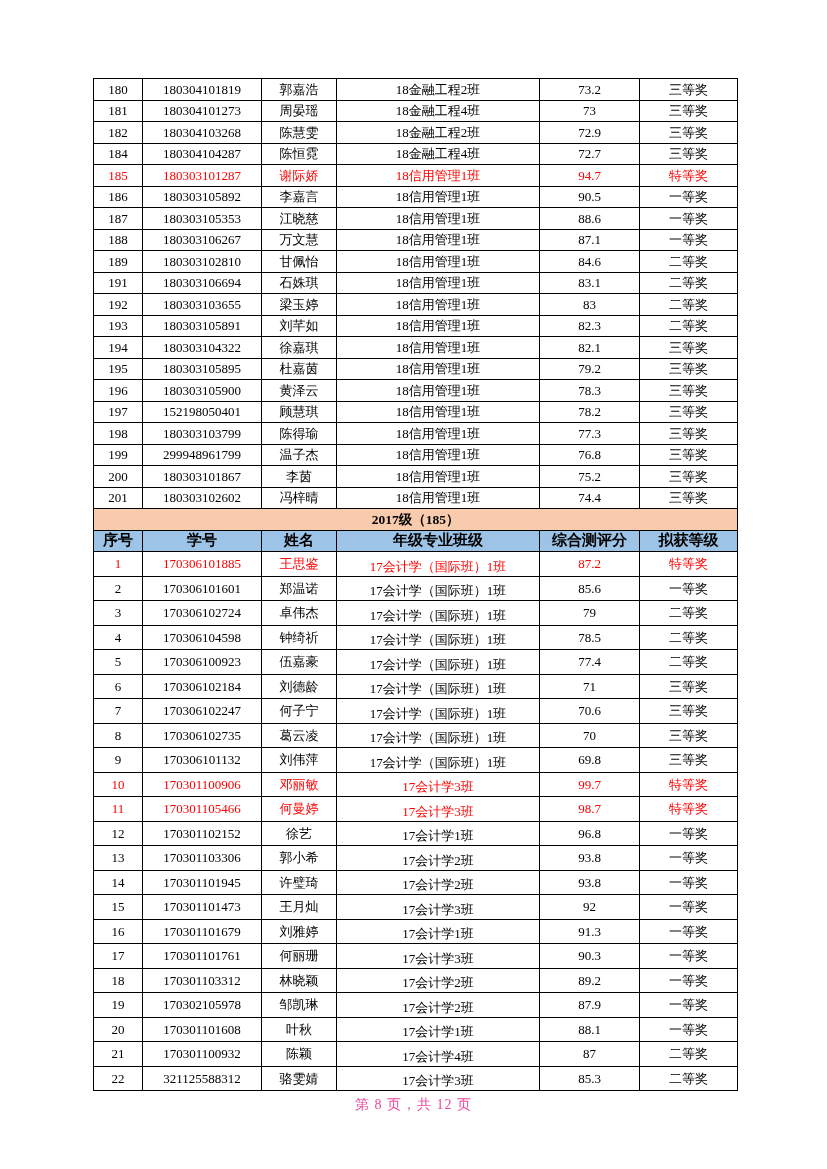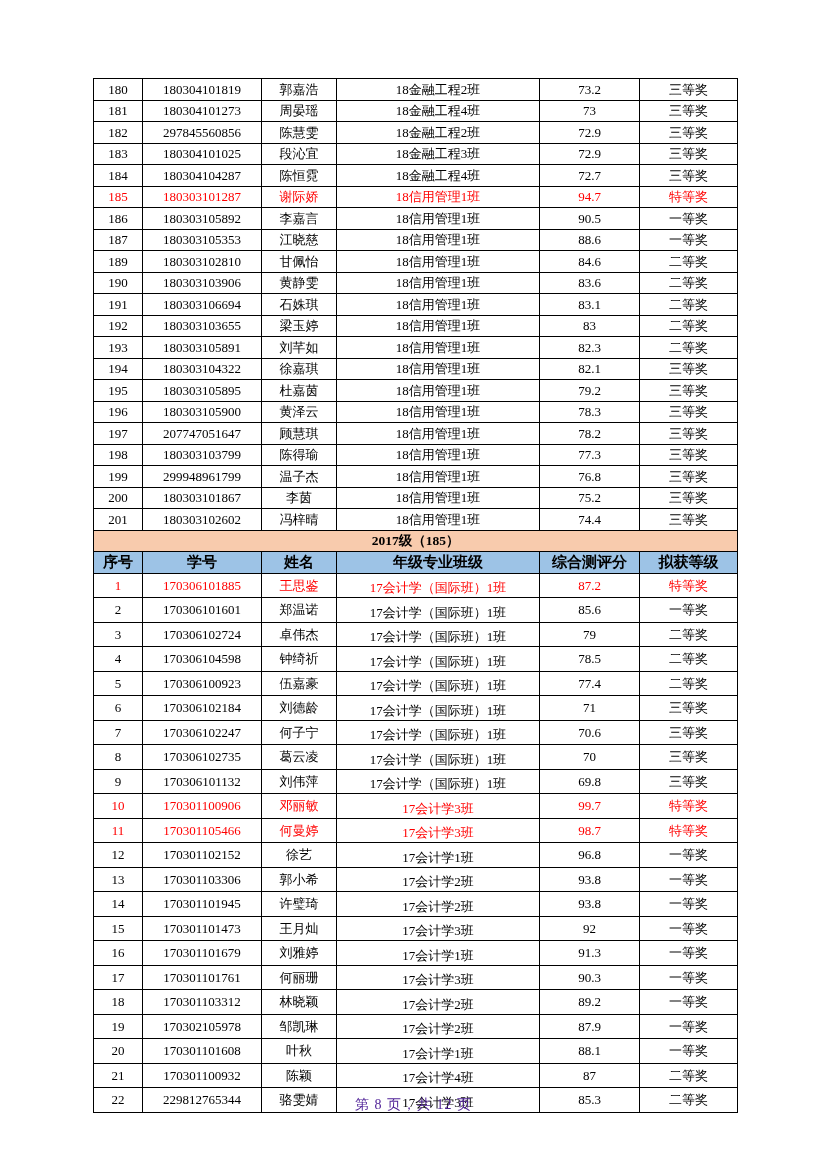--- a/index.html
+++ b/index.html
@@ -49,21 +49,21 @@
     font-size:15px;
   }
   tr.hl td{color:var(--hl);}
   tbody.y17 td.c-class{vertical-align:bottom;padding-bottom:3px;}
   .footer{
     position:absolute;
     left:0;right:0;
     top:1096px;
     text-align:center;
     font-size:14px;
-    color:#4c1d95;
+    color:#ec4899;
     letter-spacing:1px;
   }
 </style>
 </head>
 <body>
 
 <div class="page">
 
   <table class="award-table">
     <colgroup>
@@ -87,31 +87,23 @@
         <tr>
           <td class="c-no">181</td>
           <td class="c-id">180304101273</td>
           <td class="c-name">周晏瑶</td>
           <td class="c-class">18金融工程4班</td>
           <td class="c-score">73</td>
           <td class="c-award">三等奖</td>
         </tr>
         <tr>
           <td class="c-no">182</td>
-          <td class="c-id">297845560856</td>
+          <td class="c-id">180304103268</td>
           <td class="c-name">陈慧雯</td>
           <td class="c-class">18金融工程2班</td>
-          <td class="c-score">72.9</td>
-          <td class="c-award">三等奖</td>
-        </tr>
-        <tr>
-          <td class="c-no">183</td>
-          <td class="c-id">180304101025</td>
-          <td class="c-name">段沁宜</td>
-          <td class="c-class">18金融工程3班</td>
           <td class="c-score">72.9</td>
           <td class="c-award">三等奖</td>
         </tr>
         <tr>
           <td class="c-no">184</td>
           <td class="c-id">180304104287</td>
           <td class="c-name">陈恒霓</td>
           <td class="c-class">18金融工程4班</td>
           <td class="c-score">72.7</td>
           <td class="c-award">三等奖</td>
@@ -134,36 +126,36 @@
         </tr>
         <tr>
           <td class="c-no">187</td>
           <td class="c-id">180303105353</td>
           <td class="c-name">江晓慈</td>
           <td class="c-class">18信用管理1班</td>
           <td class="c-score">88.6</td>
           <td class="c-award">一等奖</td>
         </tr>
         <tr>
+          <td class="c-no">188</td>
+          <td class="c-id">180303106267</td>
+          <td class="c-name">万文慧</td>
+          <td class="c-class">18信用管理1班</td>
+          <td class="c-score">87.1</td>
+          <td class="c-award">一等奖</td>
+        </tr>
+        <tr>
           <td class="c-no">189</td>
           <td class="c-id">180303102810</td>
           <td class="c-name">甘佩怡</td>
           <td class="c-class">18信用管理1班</td>
           <td class="c-score">84.6</td>
           <td class="c-award">二等奖</td>
         </tr>
         <tr>
-          <td class="c-no">190</td>
-          <td class="c-id">180303103906</td>
-          <td class="c-name">黄静雯</td>
-          <td class="c-class">18信用管理1班</td>
-          <td class="c-score">83.6</td>
-          <td class="c-award">二等奖</td>
-        </tr>
-        <tr>
           <td class="c-no">191</td>
           <td class="c-id">180303106694</td>
           <td class="c-name">石姝琪</td>
           <td class="c-class">18信用管理1班</td>
           <td class="c-score">83.1</td>
           <td class="c-award">二等奖</td>
         </tr>
         <tr>
           <td class="c-no">192</td>
           <td class="c-id">180303103655</td>
@@ -199,21 +191,21 @@
         <tr>
           <td class="c-no">196</td>
           <td class="c-id">180303105900</td>
           <td class="c-name">黄泽云</td>
           <td class="c-class">18信用管理1班</td>
           <td class="c-score">78.3</td>
           <td class="c-award">三等奖</td>
         </tr>
         <tr>
           <td class="c-no">197</td>
-          <td class="c-id">207747051647</td>
+          <td class="c-id">152198050401</td>
           <td class="c-name">顾慧琪</td>
           <td class="c-class">18信用管理1班</td>
           <td class="c-score">78.2</td>
           <td class="c-award">三等奖</td>
         </tr>
         <tr>
           <td class="c-no">198</td>
           <td class="c-id">180303103799</td>
           <td class="c-name">陈得瑜</td>
           <td class="c-class">18信用管理1班</td>
@@ -424,21 +416,21 @@
         <tr>
           <td class="c-no">21</td>
           <td class="c-id">170301100932</td>
           <td class="c-name">陈颖</td>
           <td class="c-class">17会计学4班</td>
           <td class="c-score">87</td>
           <td class="c-award">二等奖</td>
         </tr>
         <tr>
           <td class="c-no">22</td>
-          <td class="c-id">229812765344</td>
+          <td class="c-id">321125588312</td>
           <td class="c-name">骆雯婧</td>
           <td class="c-class">17会计学3班</td>
           <td class="c-score">85.3</td>
           <td class="c-award">二等奖</td>
         </tr>
       </tbody>
   </table>
 
   <div class="footer">第 8 页，共 12 页</div>
 </div>

